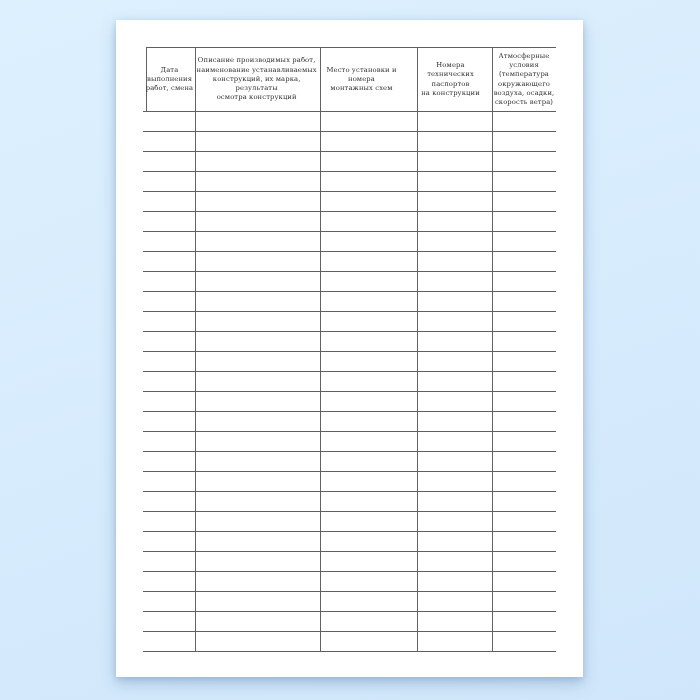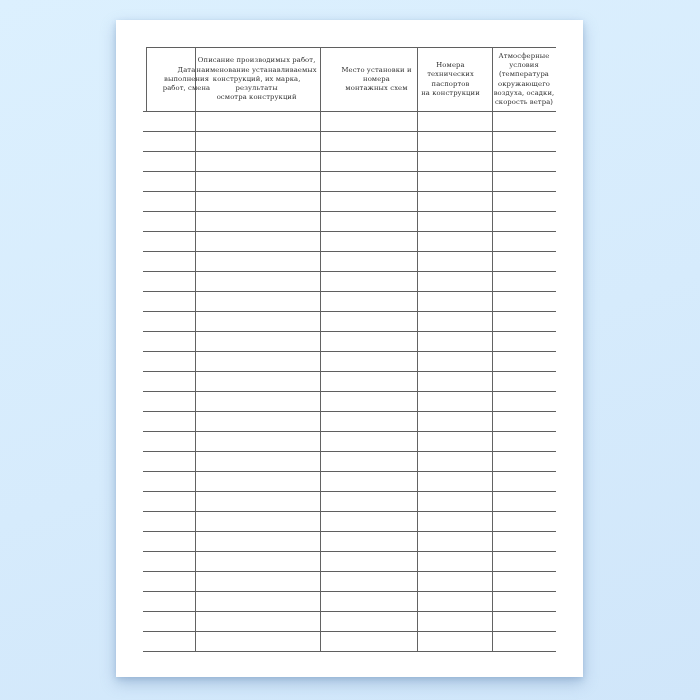--- a/index.html
+++ b/index.html
@@ -59,28 +59,28 @@
     <div class="table">
 
       <div class="hline top"></div>
 
       <div class="vline header-left" style="left:2.7px"></div>
       <div class="vline" style="left:51.7px"></div>
       <div class="vline" style="left:177px"></div>
       <div class="vline" style="left:274px"></div>
       <div class="vline" style="left:349px"></div>
 
-      <div class="hcell" style="left:19px;  width:49px"><span>Дата
+      <div class="hcell" style="left:2px;  width:49px"><span>Дата
 выполнения
 работ, смена</span></div>
       <div class="hcell" style="left:51px; width:125.3px"><span>Описание производимых работ,
 наименование устанавливаемых
 конструкций, их марка, результаты
 осмотра конструкций</span></div>
-      <div class="hcell" style="left:185px;  width:97px"><span>Место установки и номера
+      <div class="hcell" style="left:170px;  width:97px"><span>Место установки и номера
 монтажных схем</span></div>
       <div class="hcell" style="left:270px;  width:75px"><span>Номера
 технических
 паспортов
 на конструкции</span></div>
       <div class="hcell" style="left:349px;  width:64px"><span>Атмосферные
 условия
 (температура
 окружающего
 воздуха, осадки,

